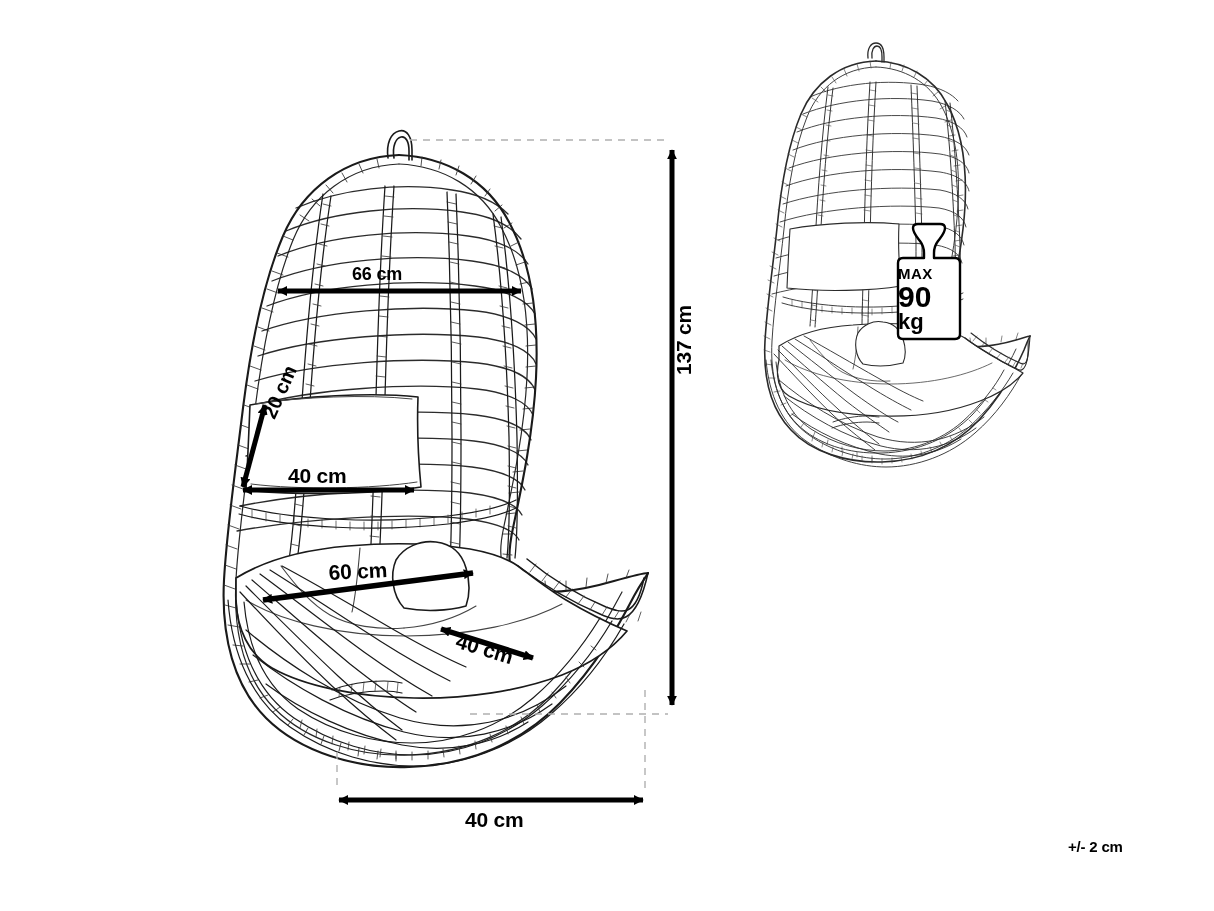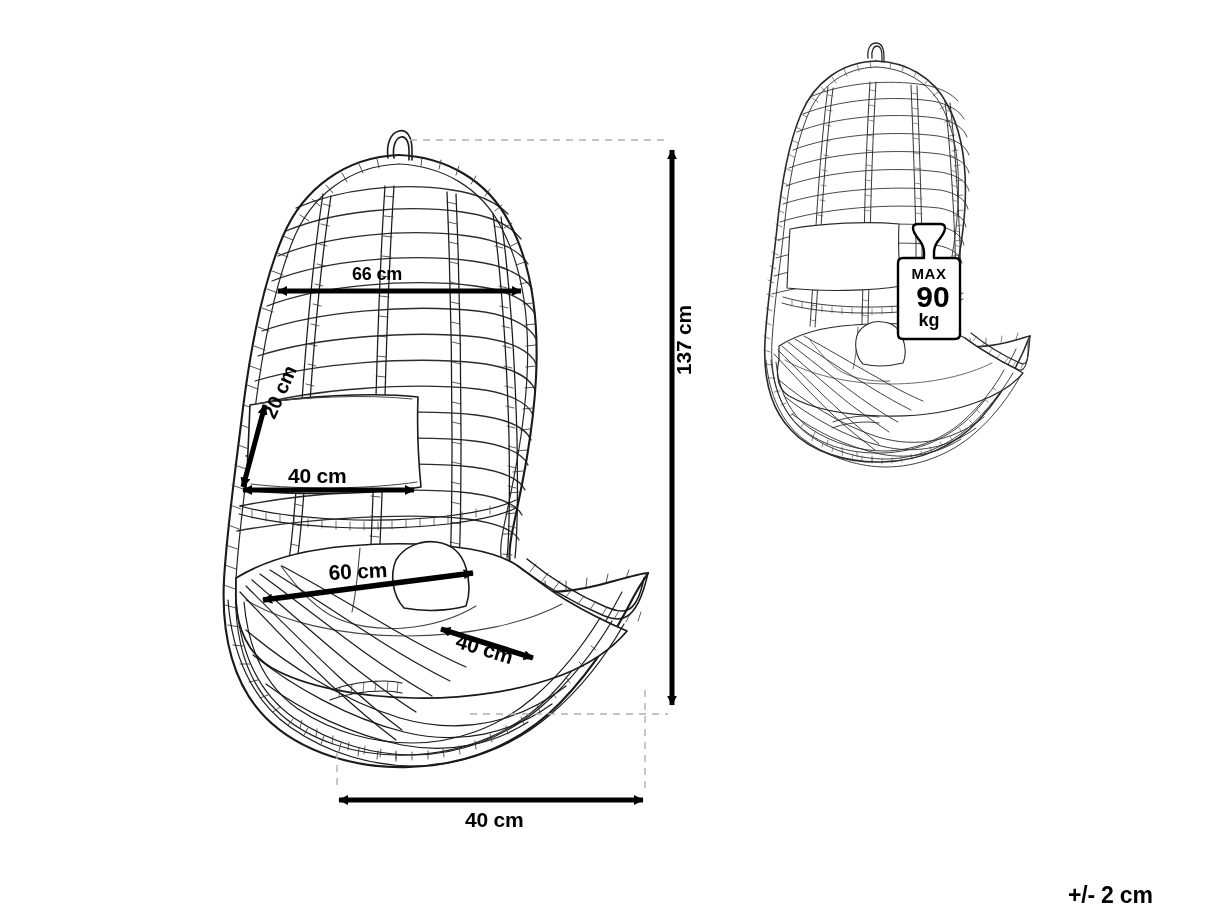--- a/index.html
+++ b/index.html
@@ -19,28 +19,28 @@
     font-family:"Liberation Sans","DejaVu Sans",sans-serif;
     letter-spacing:-0.2px;
   }
   #lbl-66{left:352px;top:264px;font-size:18px;}
   #lbl-137{left:672px;top:375px;font-size:21px;transform:rotate(-90deg);transform-origin:left top;}
   #lbl-20{left:258px;top:413px;font-size:20px;transform:rotate(-66deg);transform-origin:left top;}
   #lbl-40a{left:288px;top:464px;font-size:21px;}
   #lbl-60{left:328px;top:561px;font-size:21px;transform:rotate(-3deg);transform-origin:left top;}
   #lbl-40b{left:460px;top:629px;font-size:21px;transform:rotate(17deg);transform-origin:left top;}
   #lbl-80{left:465px;top:808px;font-size:21px;}
-  #lbl-tol{left:1068px;top:838px;font-size:23px;margin-top:44px;}
+  #lbl-tol{left:1068px;top:838px;font-size:15px;}
   .badge-text{
-    position:absolute;text-align:center;font-weight:bold;color:#000;
+    position:absolute;text-align:left;font-weight:bold;color:#000;
     font-family:"Liberation Sans","DejaVu Sans",sans-serif;line-height:1;
   }
   #badge-max{left:898px;top:266px;width:62px;font-size:15px;letter-spacing:0.5px;}
   #badge-num{left:898px;top:282px;width:70px;font-size:30px;}
-  #badge-unit{left:898px;top:311px;width:62px;font-size:18px;}
+  #badge-unit{left:898px;top:311px;width:62px;font-size:22px;}
 </style>
 </head>
 <body>
 
 <div id="stage">
 
   <svg class="layer" viewBox="0 0 1214 911" preserveAspectRatio="none">
     <defs>
 
       <pattern id="ropeH" width="7" height="10" patternUnits="userSpaceOnUse" patternTransform="rotate(8)">

